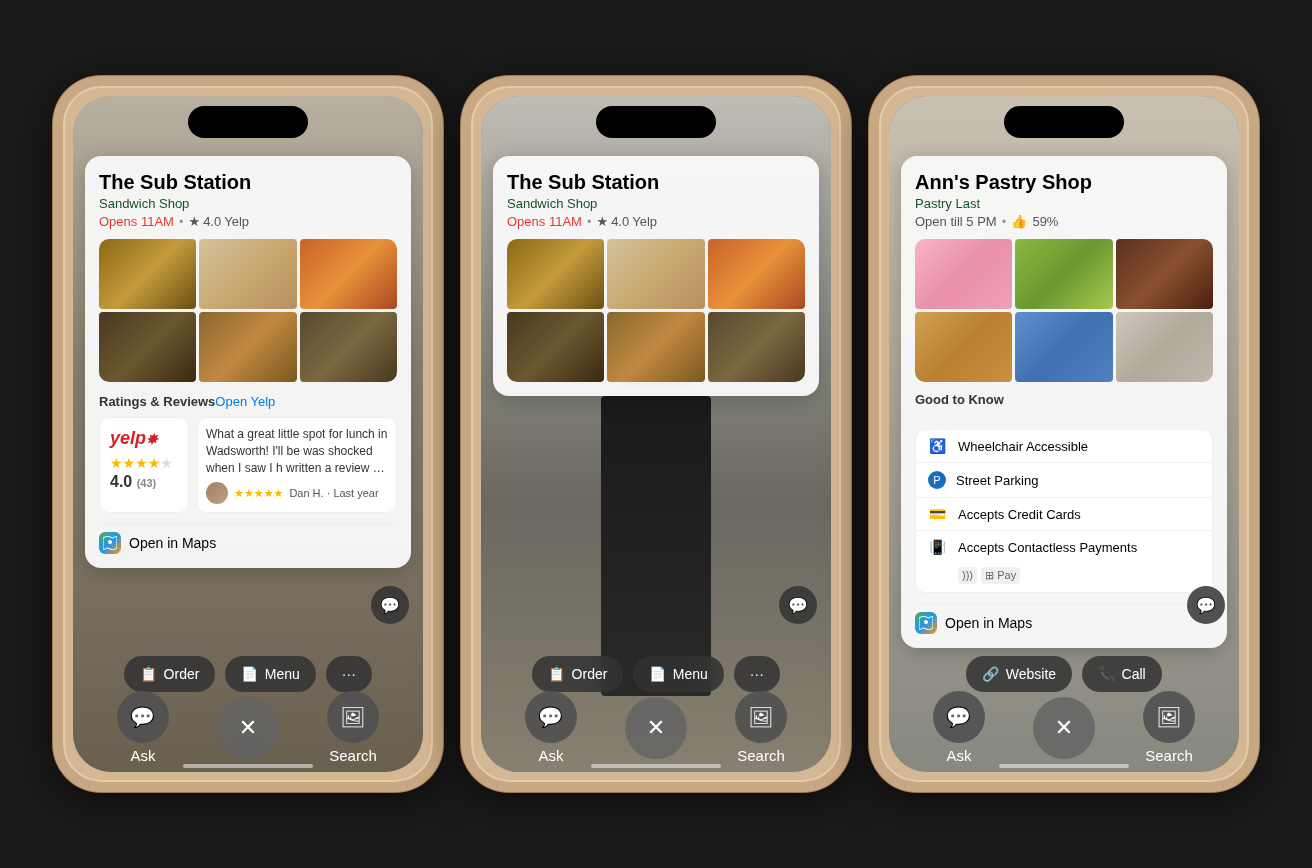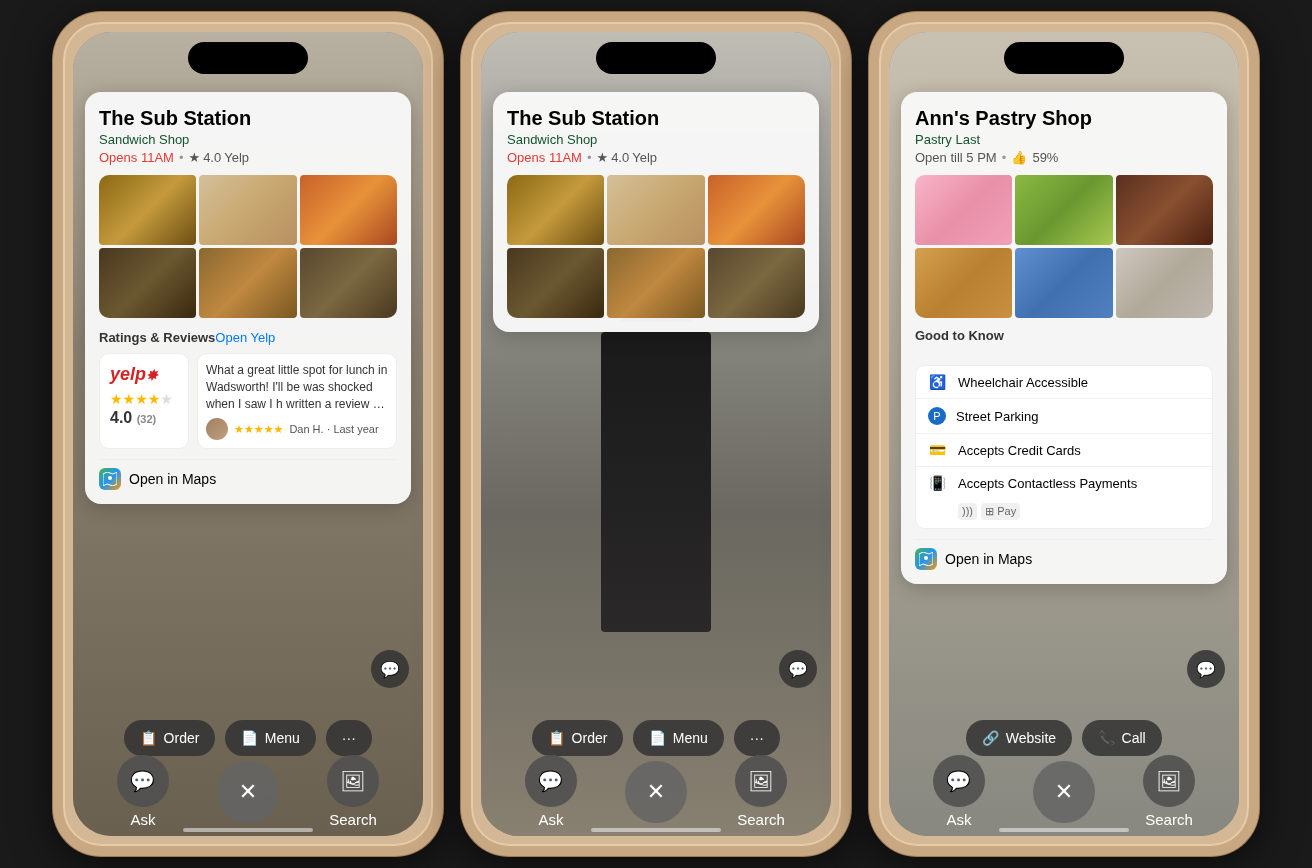--- a/index.html
+++ b/index.html
@@ -11,21 +11,21 @@
       align-items: center;
       justify-content: center;
       gap: 18px;
       font-family: -apple-system, BlinkMacSystemFont, 'SF Pro Display', 'Helvetica Neue', sans-serif;
       overflow: hidden;
     }
 
     .phone-wrapper {
       position: relative;
       width: 390px;
-      height: 844px;
+      height: 716px;
     }
 
     .phone-frame {
       position: absolute;
       inset: 0;
       border-radius: 48px;
       border: 10px solid #c8a882;
       background: #d4b896;
       box-shadow:
         inset 0 0 0 2px #e8cba8,
@@ -498,21 +498,21 @@
             <div class="yelp-logo">yelp<span class="yelp-burst">✸</span></div>
             <div class="stars-row">
               <span class="star">★</span>
               <span class="star">★</span>
               <span class="star">★</span>
               <span class="star">★</span>
               <span class="star-empty">★</span>
             </div>
             <div class="rating-num">
               <span>4.0</span>
-              <span class="rating-count">(32)</span>
+              <span class="rating-count">(43)</span>
             </div>
           </div>
           <div class="review-text-box">
             <div class="review-text">What a great little spot for lunch in Wadsworth! I'll be was shocked when I saw I h written a review for it befor</div>
             <div class="reviewer-row">
               <div class="reviewer-avatar"></div>
               <div class="review-stars">
                 <span class="review-star">★</span>
                 <span class="review-star">★</span>
                 <span class="review-star">★</span>

